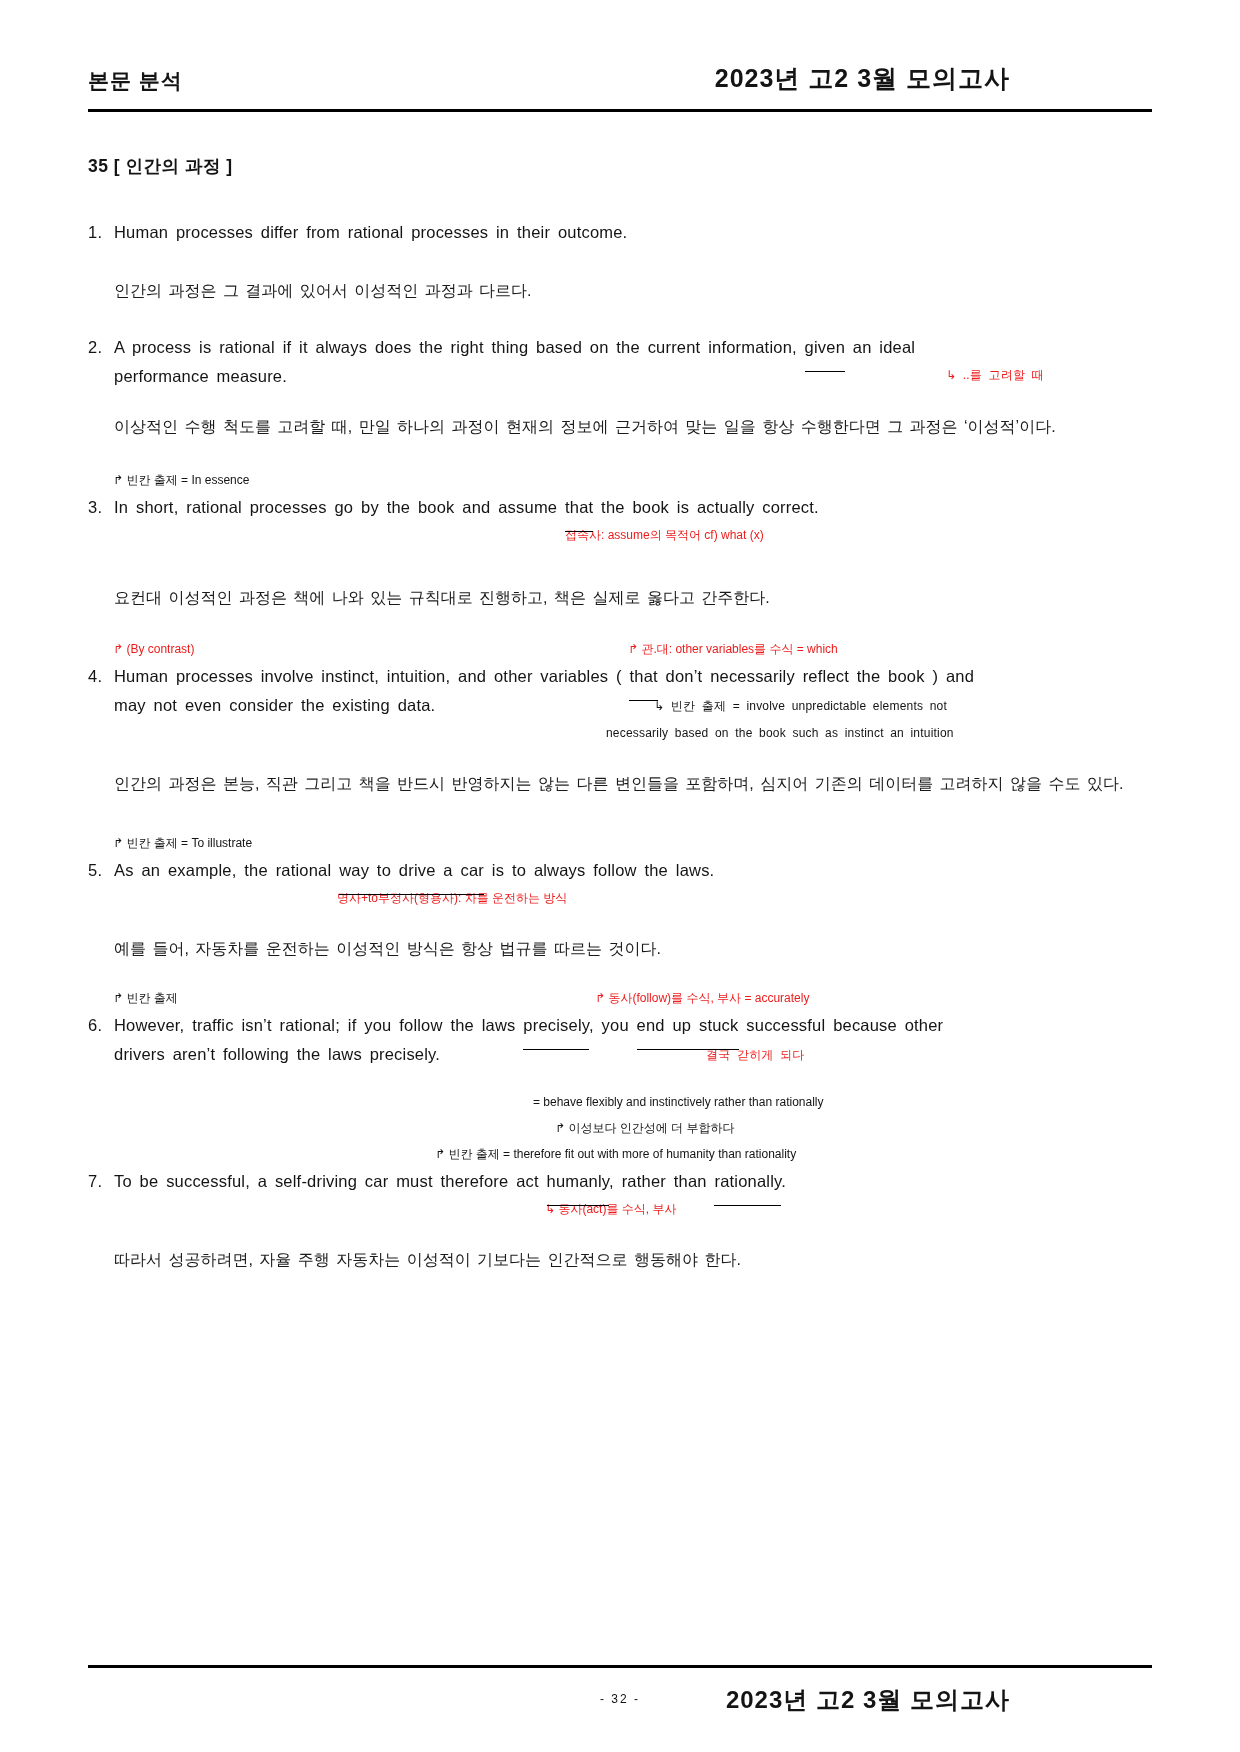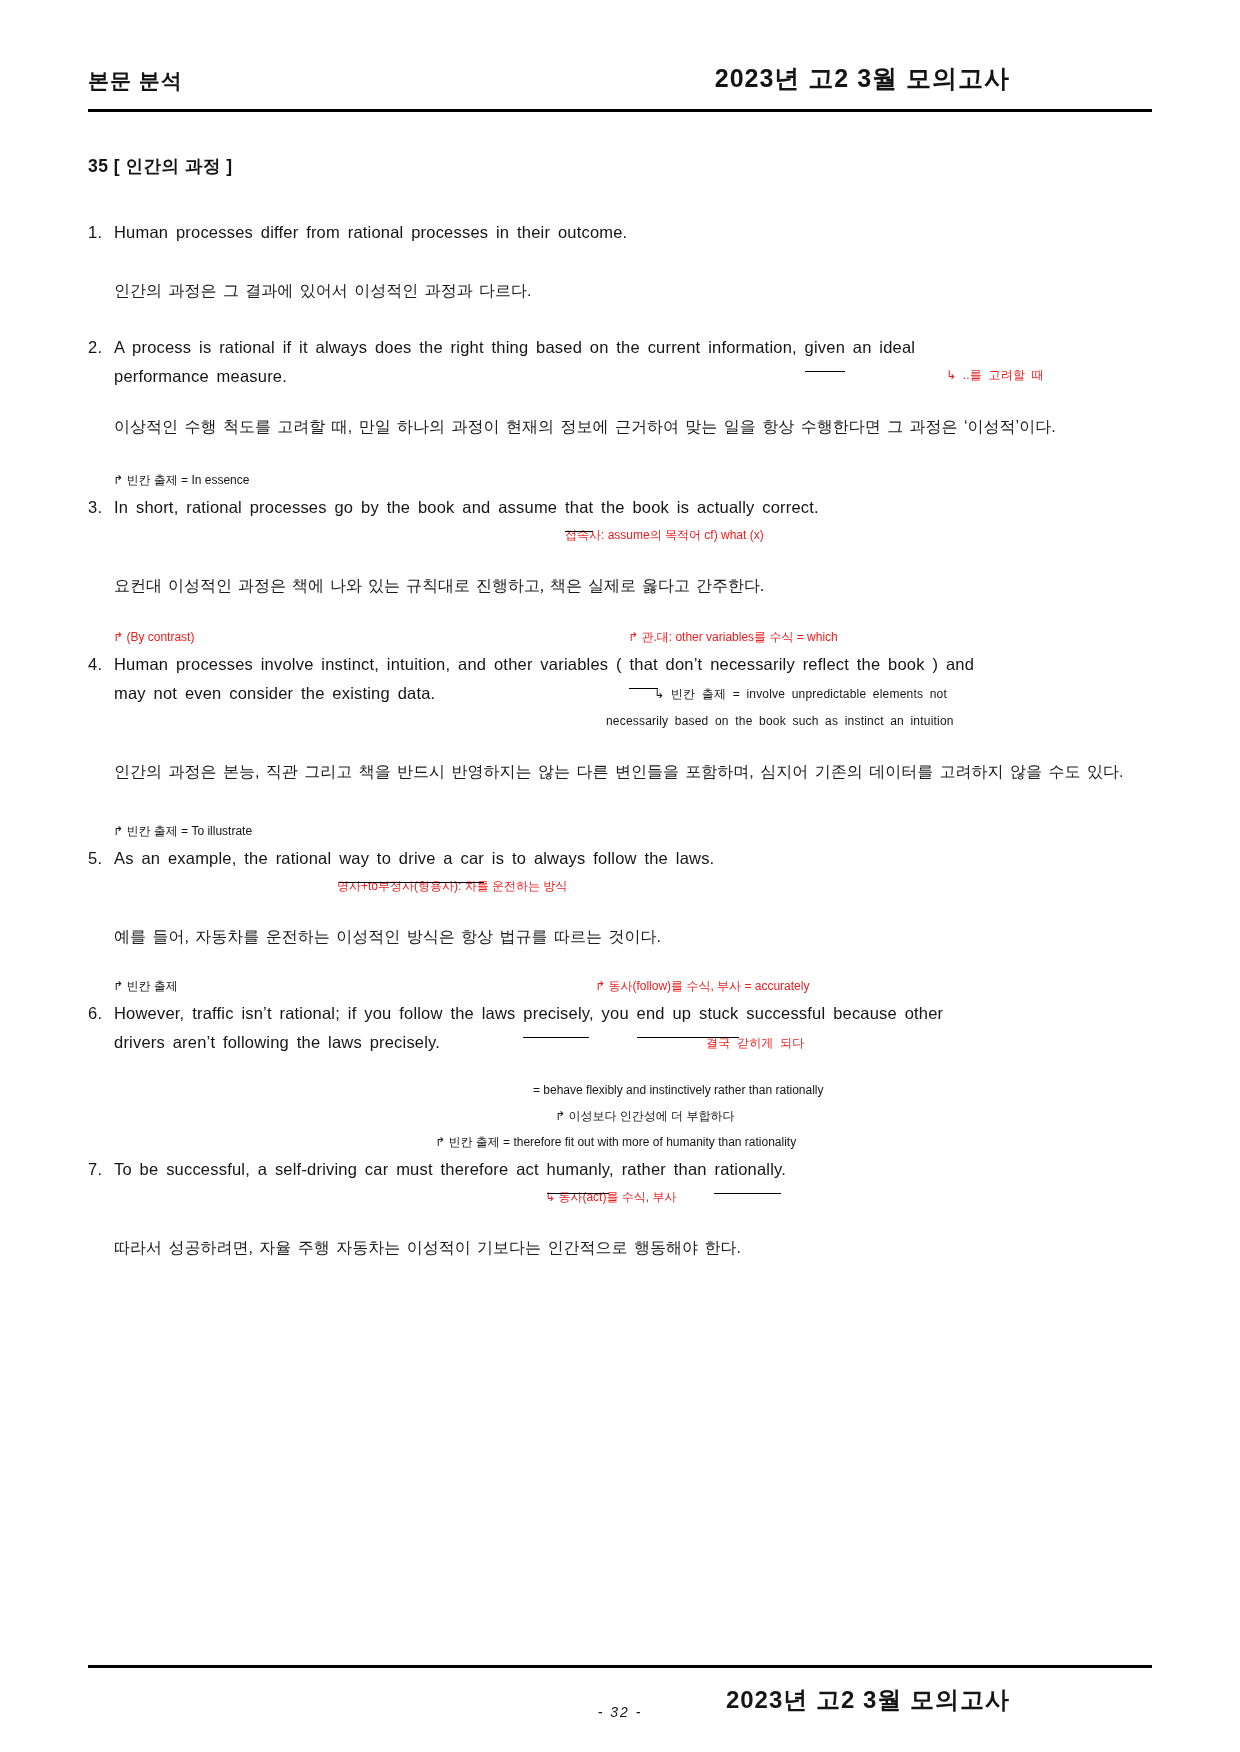--- a/index.html
+++ b/index.html
@@ -39,35 +39,35 @@
   .ind{ padding-left:25px; }
   .noterow{ position:relative; padding-left:25px; }
   .noterow .right{ position:absolute; top:0; white-space:nowrap; }
 
   
   .mt-s1{ margin-top:40px; }
   .mt-t1{ margin-top:30px; }
   .mt-s2{ margin-top:28px; }
   .mt-t2{ margin-top:22px; }
   .mt-s3{ margin-top:26px; }
-  .mt-t3{ margin-top:24px;font-family:Liberation Serif, serif; }
+  .mt-t3{ margin-top:36px; }
   .mt-s4{ margin-top:24px; }
   .mt-t4{ margin-top:24px; }
   .mt-s5{ margin-top:32px; }
   .mt-t5{ margin-top:24px; }
   .mt-s6{ margin-top:22px; }
   .mt-t6{ margin-top:22px; }
   .mt-s7{ margin-top:20px; }
   .mt-t7{ margin-top:24px; }
 
   
   .footer{ position:absolute; left:88px; right:88px; bottom:36px; }
   .footer .rule{ border-top:3px solid #000; margin:0 0 16px 0; }
   .f-row{ position:relative; height:32px; }
-  .f-page{ position:absolute; left:50%; transform:translateX(-50%); top:20px; font-size:14px; letter-spacing:2px;font-style:italic; }
+  .f-page{ position:absolute; left:50%; transform:translateX(-50%); top:8px; font-size:12px; letter-spacing:2px; }
   .f-right{ position:absolute; right:142px; top:0; font-size:24px; font-weight:bold; letter-spacing:1px; }
 </style>
 </head>
 <body>
 
 <div class="page">
   <div class="margins">
 
     <div class="header">
       <span class="h-left">본문 분석</span>

